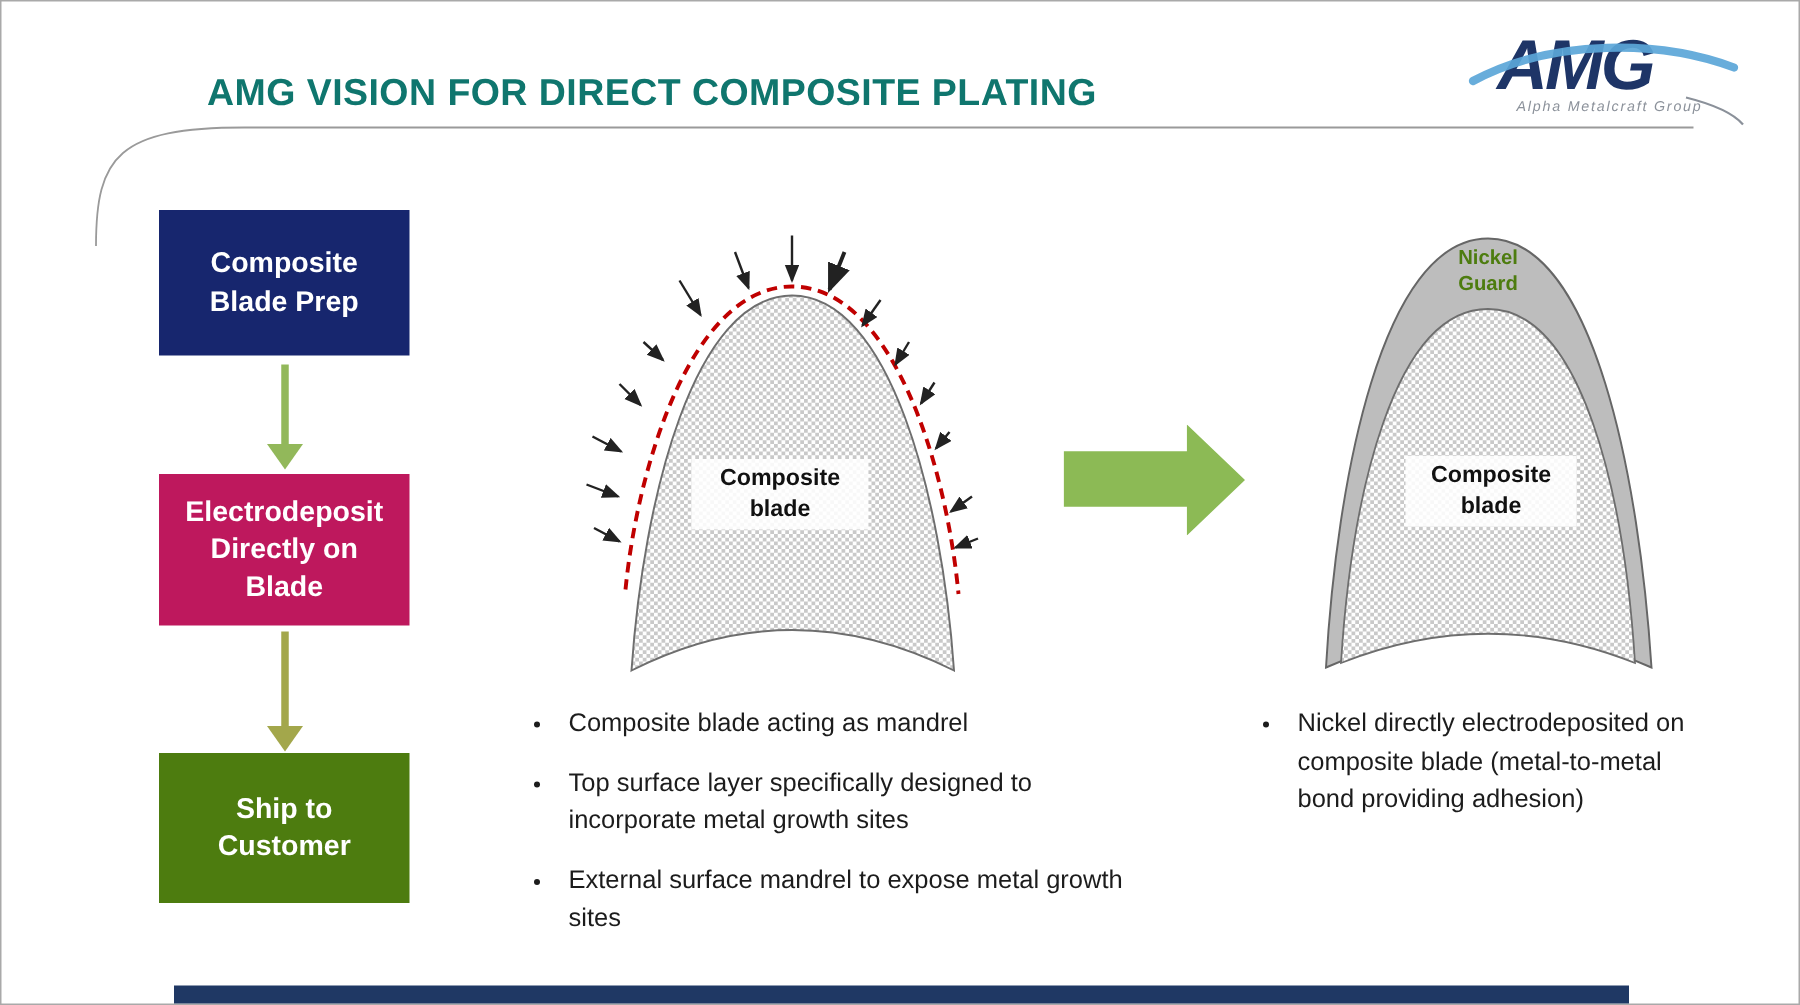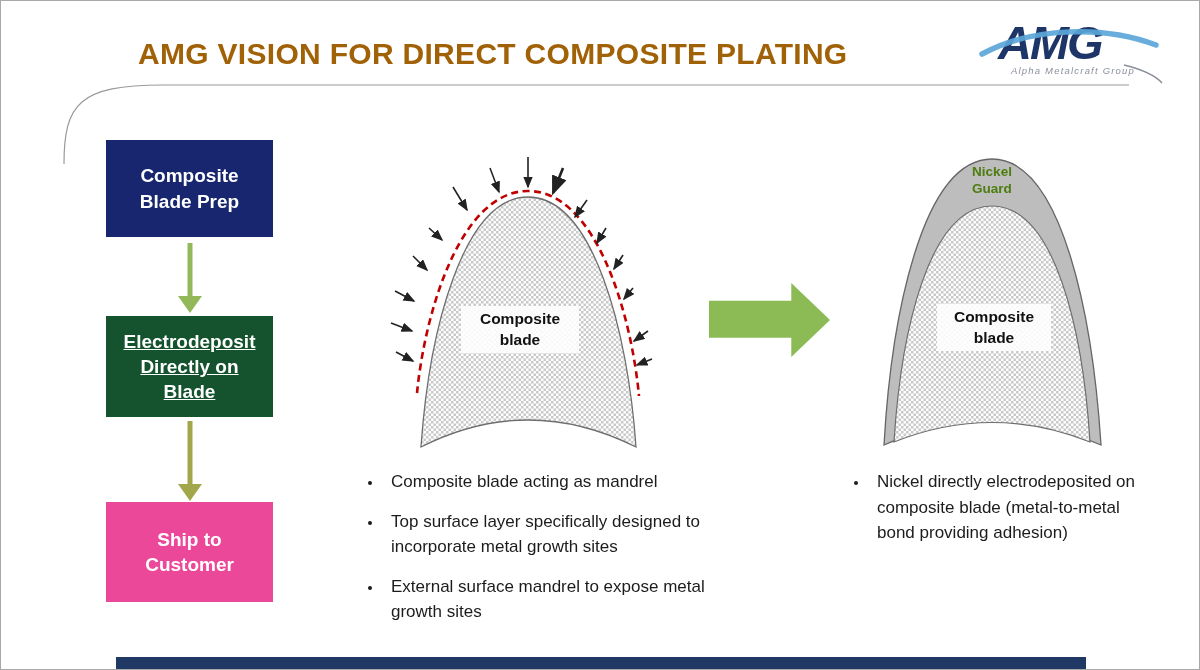--- a/index.html
+++ b/index.html
@@ -1,36 +1,36 @@
 <!DOCTYPE html>
 <html><head>
 <meta charset="utf-8">
 <style>
   html,body{margin:0;padding:0;background:#fff;}
   #canvas{position:relative;width:1198px;height:668px;border:1px solid #a9a9a9;
           background:#fff;overflow:hidden;font-family:"Liberation Sans",sans-serif;}
   .abs{position:absolute;}
   
-  .slide-title{left:137px;top:36px;font-size:30px;font-weight:700;color:#a16207;letter-spacing:.3px;}
+  .slide-title{left:137px;top:47px;font-size:25px;font-weight:700;color:#0f766e;letter-spacing:.3px;}
   
   .flow-box{width:167px;text-align:center;color:#fff;font-weight:600;font-size:19px;
             line-height:1.32;display:flex;align-items:center;justify-content:center;
             white-space:pre-line;}
   .flow-box-1{left:105px;top:139px;height:97px;}
   .flow-box-2{left:105px;top:315px;height:101px;}
   .flow-box-3{left:105px;top:501px;height:100px;}
   
   .blade-label{background:rgba(255,255,255,.87);font-weight:700;font-size:15.5px;color:#111;
                text-align:center;white-space:pre-line;line-height:1.3;display:flex;
                align-items:center;justify-content:center;}
   .guard-label{font-weight:700;font-size:13.5px;color:#4d7c0f;text-align:center;
                white-space:pre-line;line-height:1.25;}
   
   ul.bullets{margin:0;padding:0 0 0 26px;font-size:17px;color:#1c1c1c;}
-  ul.bullets li{margin:0 0 14px 16px;line-height:1.5;padding-left:8px;}
+  ul.bullets li{margin:0 0 14px 4px;line-height:1.5;padding-left:8px;}
   ul.bullets li::marker{font-size:13px;}
   .bullets-before{left:340px;top:468px;width:384px;}
   .bullets-after{left:826px;top:468px;width:296px;}
   
   .big-arrow{left:708px;top:282px;width:121px;height:74px;
              clip-path:polygon(0 24%,68% 24%,68% 0,100% 50%,68% 100%,68% 74%,0 74%);}
   
   .footer-bar{left:115px;top:656px;width:970px;height:13px;}
   svg{display:block;}
 </style>
@@ -70,24 +70,24 @@
     <svg width="195" height="78" viewBox="0 0 195 78">
       <text x="22" y="52" font-family="Liberation Sans, sans-serif" font-size="47" font-style="italic" font-weight="800" letter-spacing="-2" fill="#1e3567">AMG</text>
       <path d="M6,47 C60,18 132,20 180,38" stroke="#5ba6d8" stroke-width="5.5" fill="none" stroke-linecap="round" opacity="0.92"></path>
       <path d="M148,58 C168,63 180,69 186,76" stroke="#8b919a" stroke-width="1.5" fill="none"></path>
       <text x="97" y="67" text-anchor="middle" font-family="Liberation Sans, sans-serif" font-size="9.5" font-style="italic" letter-spacing="1.2" fill="#8b919a">Alpha Metalcraft Group</text>
     </svg>
   </div>
 
   <div class="abs flow-box flow-box-1" style="background: rgb(23, 38, 110);">Composite
 Blade Prep</div>
-  <div class="abs flow-box flow-box-2" style="background: #14532d; text-decoration: underline;">Electrodeposit
+  <div class="abs flow-box flow-box-2" style="background: #be185d;">Electrodeposit
 Directly on
 Blade</div>
-  <div class="abs flow-box flow-box-3" style="background: #ec4899; text-align: center;">Ship to
+  <div class="abs flow-box flow-box-3" style="background: #4d7c0f; text-align: center;">Ship to
 Customer</div>
 
   <svg class="abs" style="left:380px;top:145px;" width="300" height="315" viewBox="0 0 300 315">
     <path d="M40,301 C48,185 82,51 147,51 C212,51 247,185 255,301 Q147,247 40,301 Z" fill="url(#checker)" stroke="#6e6e6e" stroke-width="1.3"></path>
     <path d="M36,247 C44,165 80,45 147,45 C214,45 250,165 258,250" fill="none" stroke-width="2.6" stroke-dasharray="7 4.5" style="stroke: rgb(192, 0, 0);"></path>
     <g stroke="#222" stroke-width="1.6">
       <line x1="147" y1="11" x2="147" y2="41" marker-end="url(#ah)"></line>
       <line x1="109" y1="22" x2="118" y2="46" marker-end="url(#ah)"></line>
       <line x1="72" y1="41" x2="86" y2="64" marker-end="url(#ah)"></line>
       <line x1="182" y1="22" x2="172" y2="47" stroke-width="2.6" marker-end="url(#ah)"></line>

